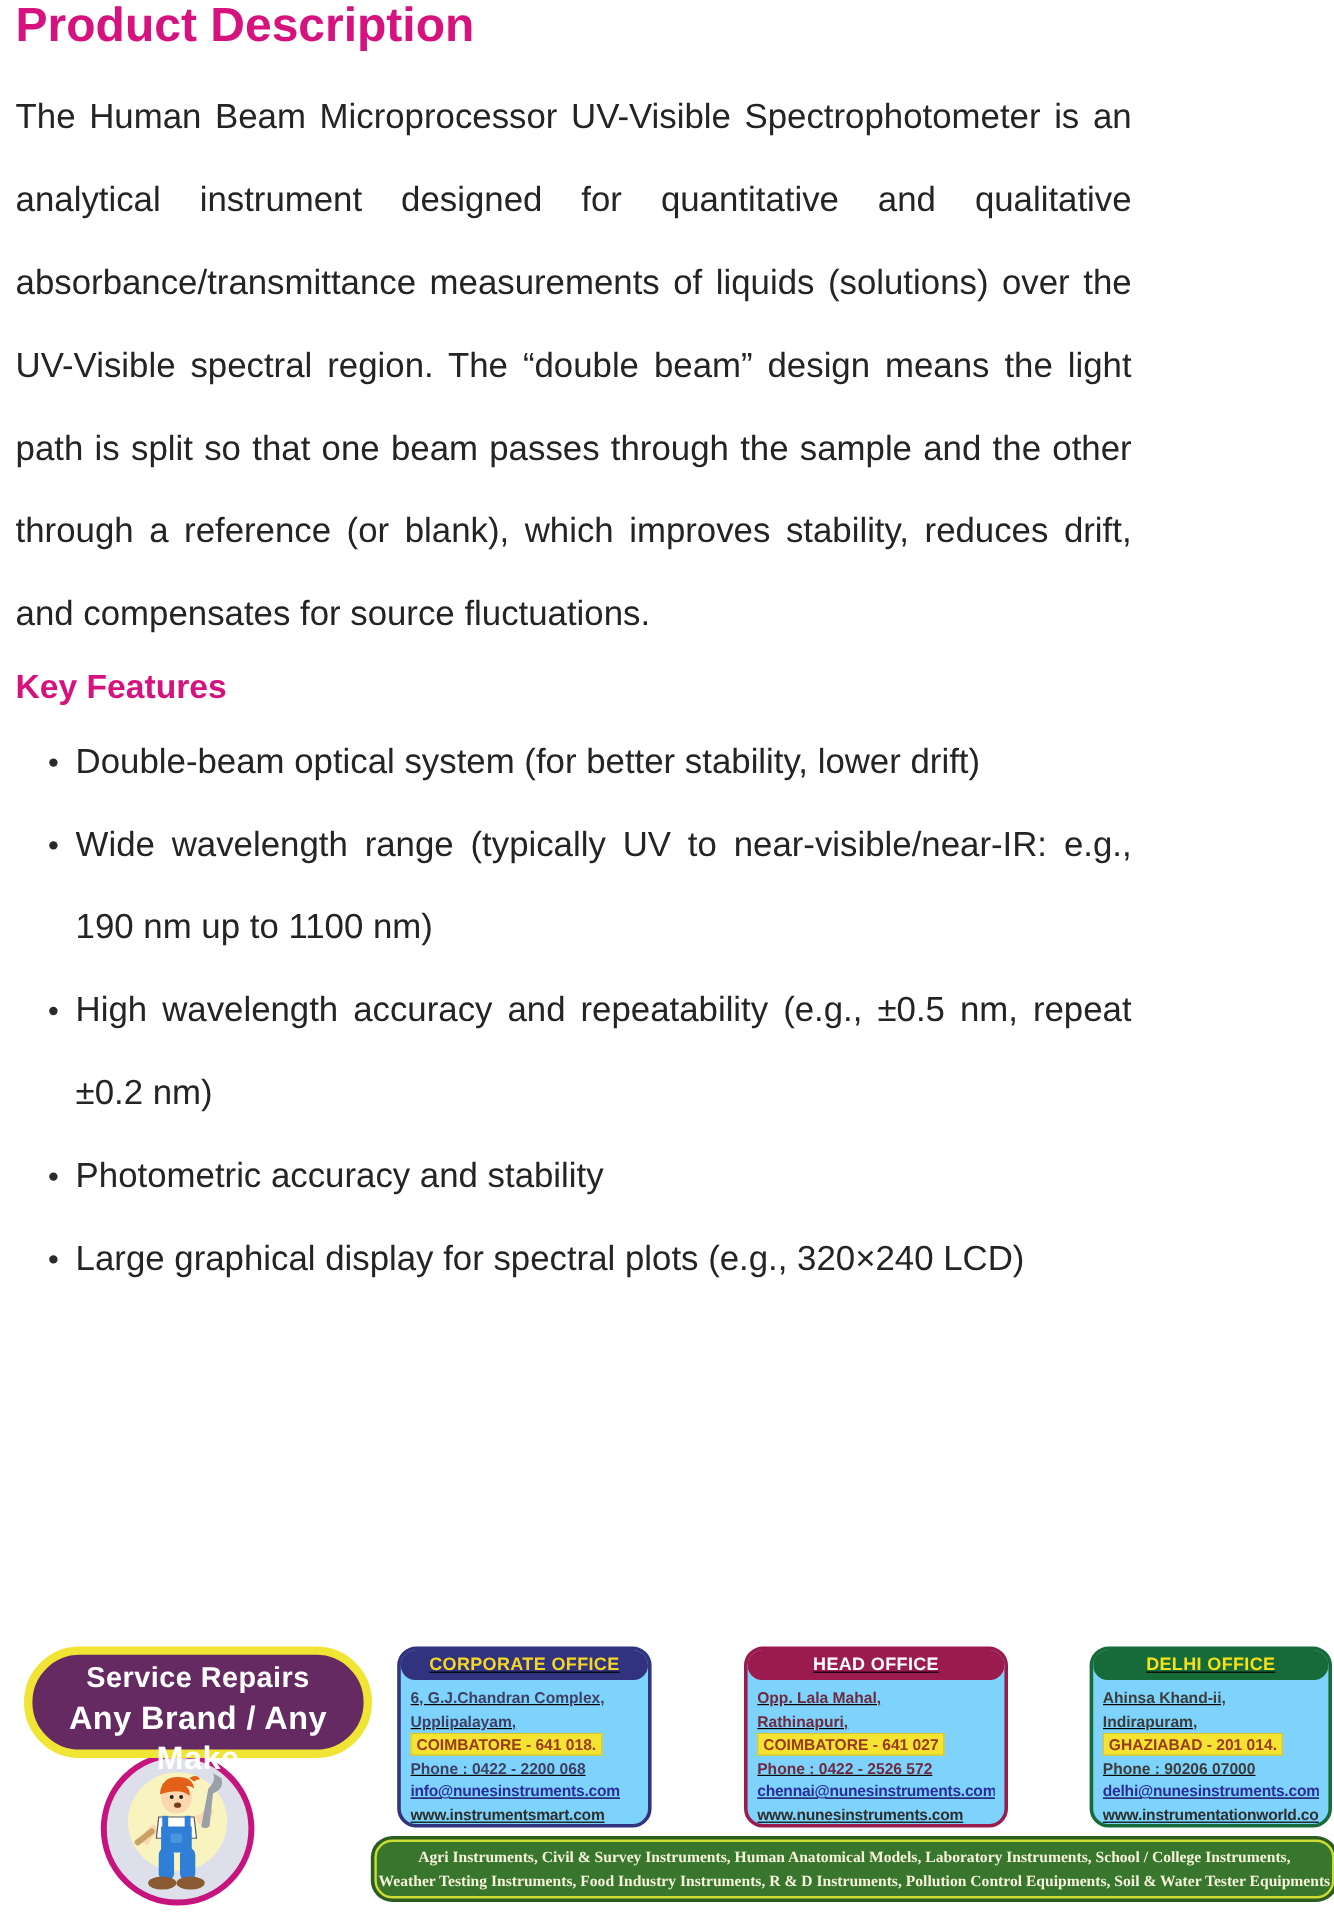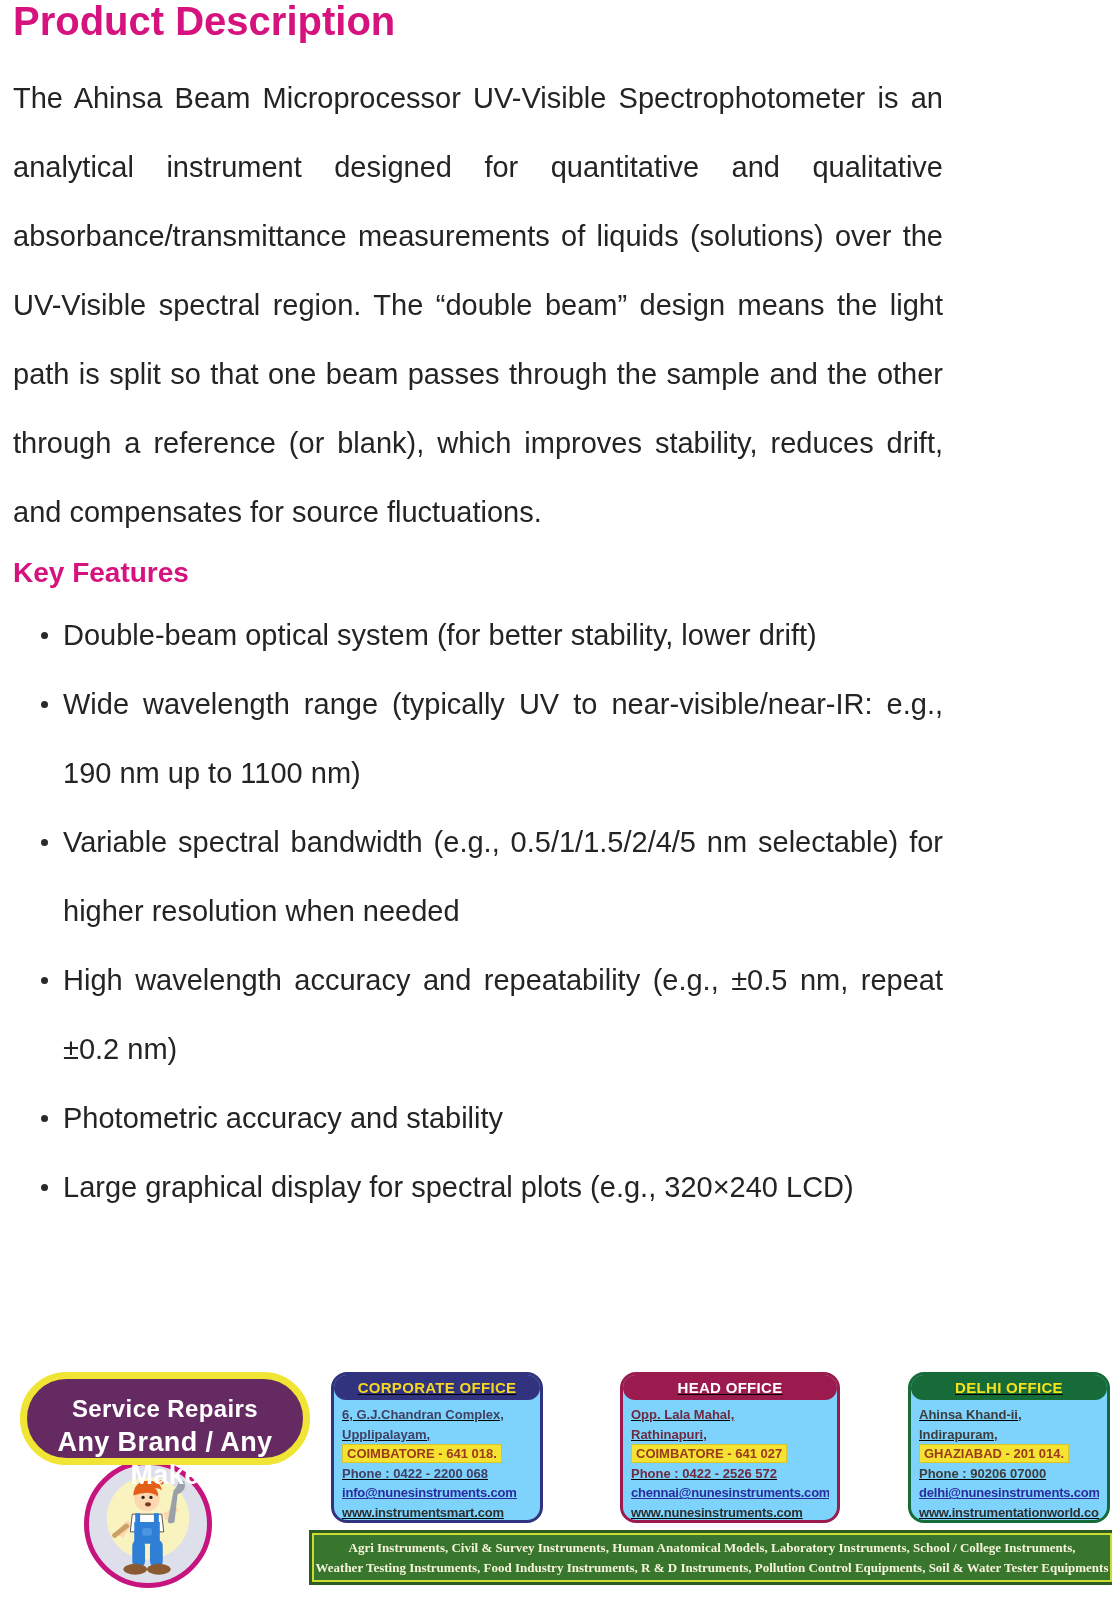--- a/index.html
+++ b/index.html
@@ -45,21 +45,21 @@
   .bullet .dot{
     position:absolute;left:28px;top:31px;width:7px;height:7px;border-radius:50%;
     background:#2a2a2a;
   }
   
   .badge{
     position:absolute;left:20px;top:1372px;width:290px;height:93px;box-sizing:border-box;
     background:var(--badge-purple,#662a63);border:7px solid var(--badge-border-yellow,#f0e434);
     border-radius:52px;color:#fff;text-align:center;z-index:2;
   }
-  .badge .l1{font-size:24px;font-weight:bold;line-height:34px;margin-top:13px;letter-spacing:.4px;}
+  .badge .l1{font-size:24px;font-weight:bold;line-height:34px;margin-top:3px;letter-spacing:.4px;}
   .badge .l2{font-size:27px;font-weight:bold;line-height:33px;letter-spacing:.4px;}
   .mechanic{
     position:absolute;left:84px;top:1460px;width:118px;height:118px;box-sizing:content-box;
     border:5px solid var(--mechanic-ring-magenta,#c6137e);border-radius:50%;
     background:#dde0ea;z-index:1;overflow:hidden;
   }
   .mechanic svg{display:block;width:118px;height:118px;}
   .office-card{
     position:absolute;top:1372px;height:151px;box-sizing:border-box;background:#7dd3fc;
     border-radius:16px;border:3px solid #333;overflow:hidden;z-index:2;text-decoration:underline;
@@ -82,61 +82,56 @@
   .corporate .bd{color:#3f3f63;}
   .head-office{left:620px;width:220px;border-color:var(--head-office-maroon,#9c1b4e);}
   .head-office .hd{background:var(--head-office-maroon,#9c1b4e);color:#ffffff;}
   .head-office .bd{color:#6e2a3e;}
   .delhi{left:908px;width:202px;border-color:var(--delhi-green,#176b39);}
   .delhi .hd{background:var(--delhi-green,#176b39);color:var(--delhi-header-text,#f5e11a);}
   .delhi .bd{color:#3c3c3c;}
   .banner{
     position:absolute;left:312px;top:1533px;width:800px;height:49px;box-sizing:border-box;
     background:var(--banner-green,#37762c);border:2px solid var(--banner-border,#cbdc33);
-    box-shadow:0 0 0 3px #2b5c22;border-radius:0;
+    box-shadow:0 0 0 3px #2b5c22;border-radius:15px;
     display:flex;flex-direction:column;justify-content:center;overflow:hidden;z-index:2;
   }
   .banner .bl{
     font-family:"Liberation Serif",serif;font-weight:bold;color:var(--banner-text,#f7f2dc);
     font-size:13px;line-height:20px;text-align:center;white-space:nowrap;
   }
 </style>
 </head>
 <body>
 
 <div class="page">
 
   <div class="h1">Product Description</div>
 
   <div class="para">
-    <div class="line">The Ahinsa Beam Microprocessor UV-Visible Spectrophotometer is an</div>
+    <div class="line">The Human Beam Microprocessor UV-Visible Spectrophotometer is an</div>
     <div class="line">analytical instrument designed for quantitative and qualitative</div>
     <div class="line">absorbance/transmittance measurements of liquids (solutions) over the</div>
     <div class="line">UV-Visible spectral region. The “double beam” design means the light</div>
     <div class="line">path is split so that one beam passes through the sample and the other</div>
     <div class="line">through a reference (or blank), which improves stability, reduces drift,</div>
     <div class="line last">and compensates for source fluctuations.</div>
   </div>
 
   <div class="h2">Key Features</div>
 
   <div class="features">
     <div class="bullet">
       <span class="dot"></span>
       <div class="line last">Double-beam optical system (for better stability, lower drift)</div>
     </div>
     <div class="bullet">
       <span class="dot"></span>
       <div class="line">Wide wavelength range (typically UV to near-visible/near-IR: e.g.,</div>
       <div class="line last">190 nm up to 1100 nm)</div>
-    </div>
-    <div class="bullet">
-      <span class="dot"></span>
-      <div class="line">Variable spectral bandwidth (e.g., 0.5/1/1.5/2/4/5 nm selectable) for</div>
-      <div class="line last">higher resolution when needed</div>
     </div>
     <div class="bullet">
       <span class="dot"></span>
       <div class="line">High wavelength accuracy and repeatability (e.g., ±0.5 nm, repeat</div>
       <div class="line last">±0.2 nm)</div>
     </div>
     <div class="bullet">
       <span class="dot"></span>
       <div class="line last">Photometric accuracy and stability</div>
     </div>

